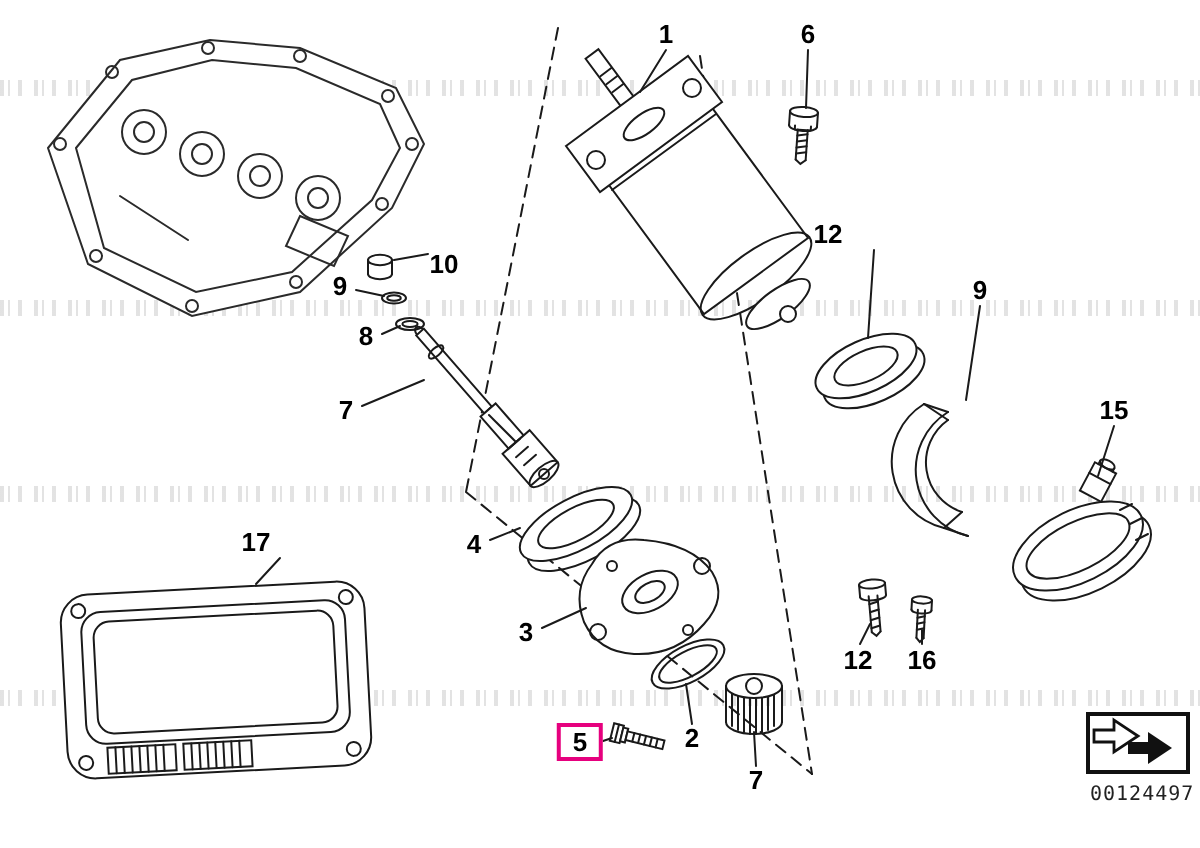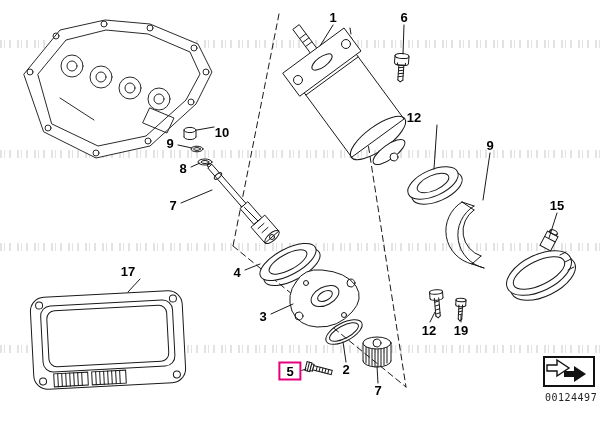--- a/index.html
+++ b/index.html
@@ -280,21 +280,21 @@
   <span class="callout" style="left:404px;top:17px">6</span>
   <span class="callout" style="left:173px;top:205px">7</span>
   <span class="callout" style="left:183px;top:168px">8</span>
   <span class="callout" style="left:170px;top:143px">9</span>
   <span class="callout" style="left:222px;top:132px">10</span>
   <span class="callout" style="left:378px;top:390px">7</span>
   <span class="callout" style="left:414px;top:117px">12</span>
   <span class="callout" style="left:429px;top:330px">12</span>
   <span class="callout" style="left:490px;top:145px">9</span>
   <span class="callout" style="left:557px;top:205px">15</span>
-  <span class="callout" style="left:461px;top:330px">19</span>
+  <span class="callout" style="left:461px;top:330px">16</span>
   <span class="callout" style="left:128px;top:271px">17</span>
 
   <div class="nav-box">
     <svg width="48" height="27" viewBox="0 0 48 27">
       <g>
         <path d="M2,7 L12,7 L12,2 L24,10 L12,18 L12,13 L2,13 Z" fill="#fff" stroke="#111" stroke-width="1.4"></path>
         <path d="M19,13 L29,13 L29,8 L41,16 L29,24 L29,19 L19,19 Z" fill="#111"></path>
       </g>
     </svg>
   </div>

